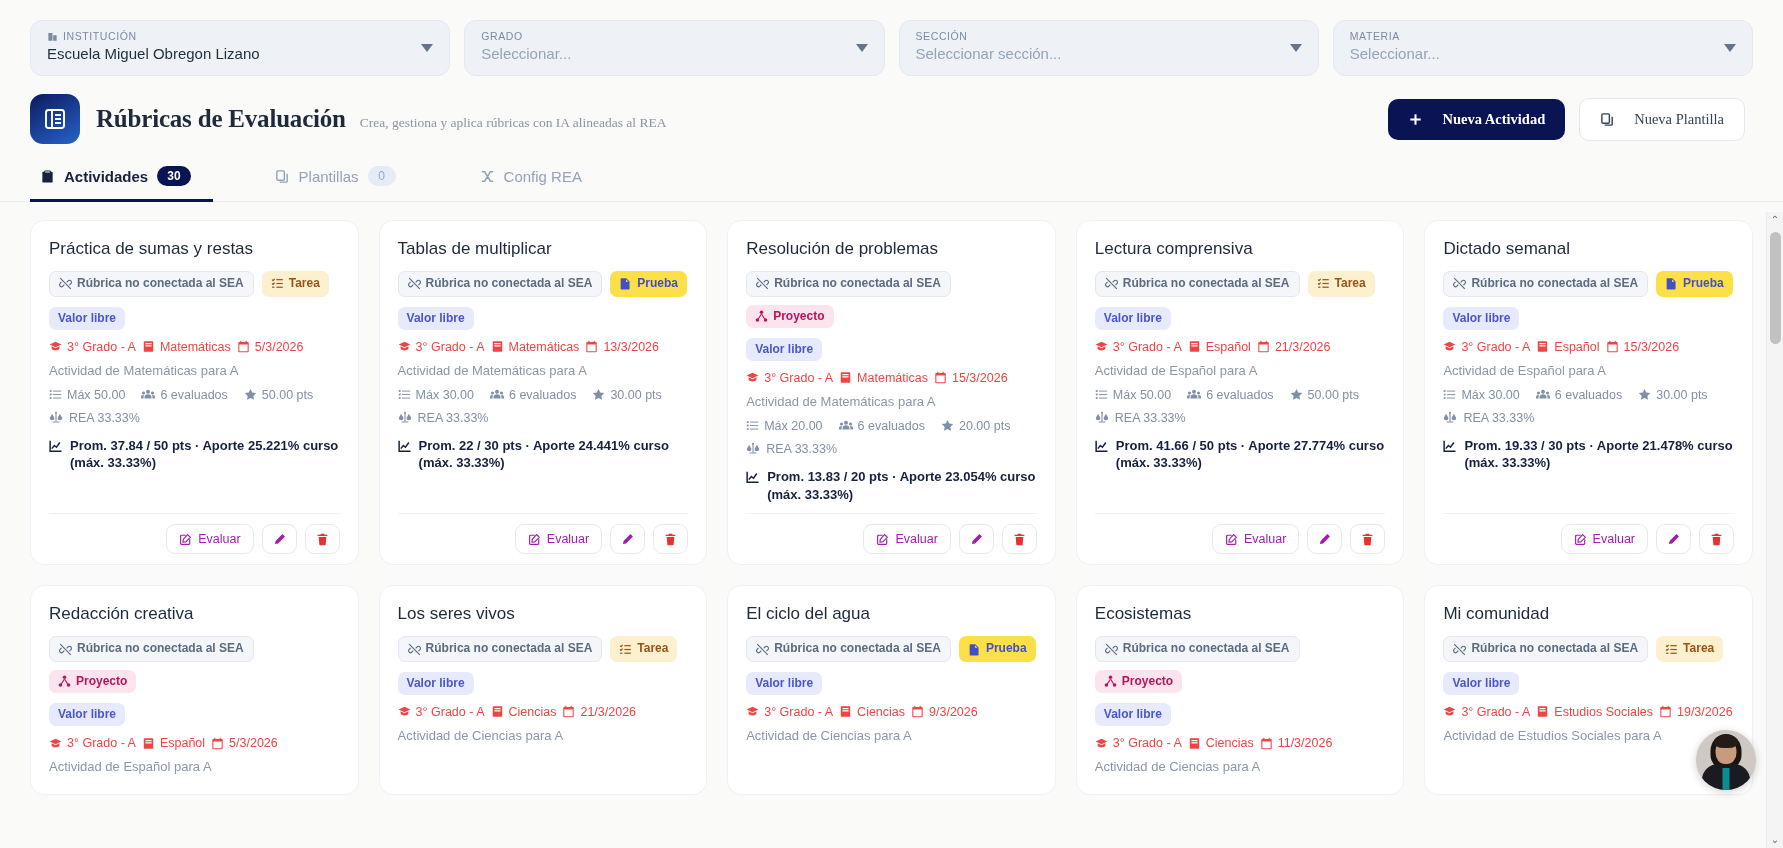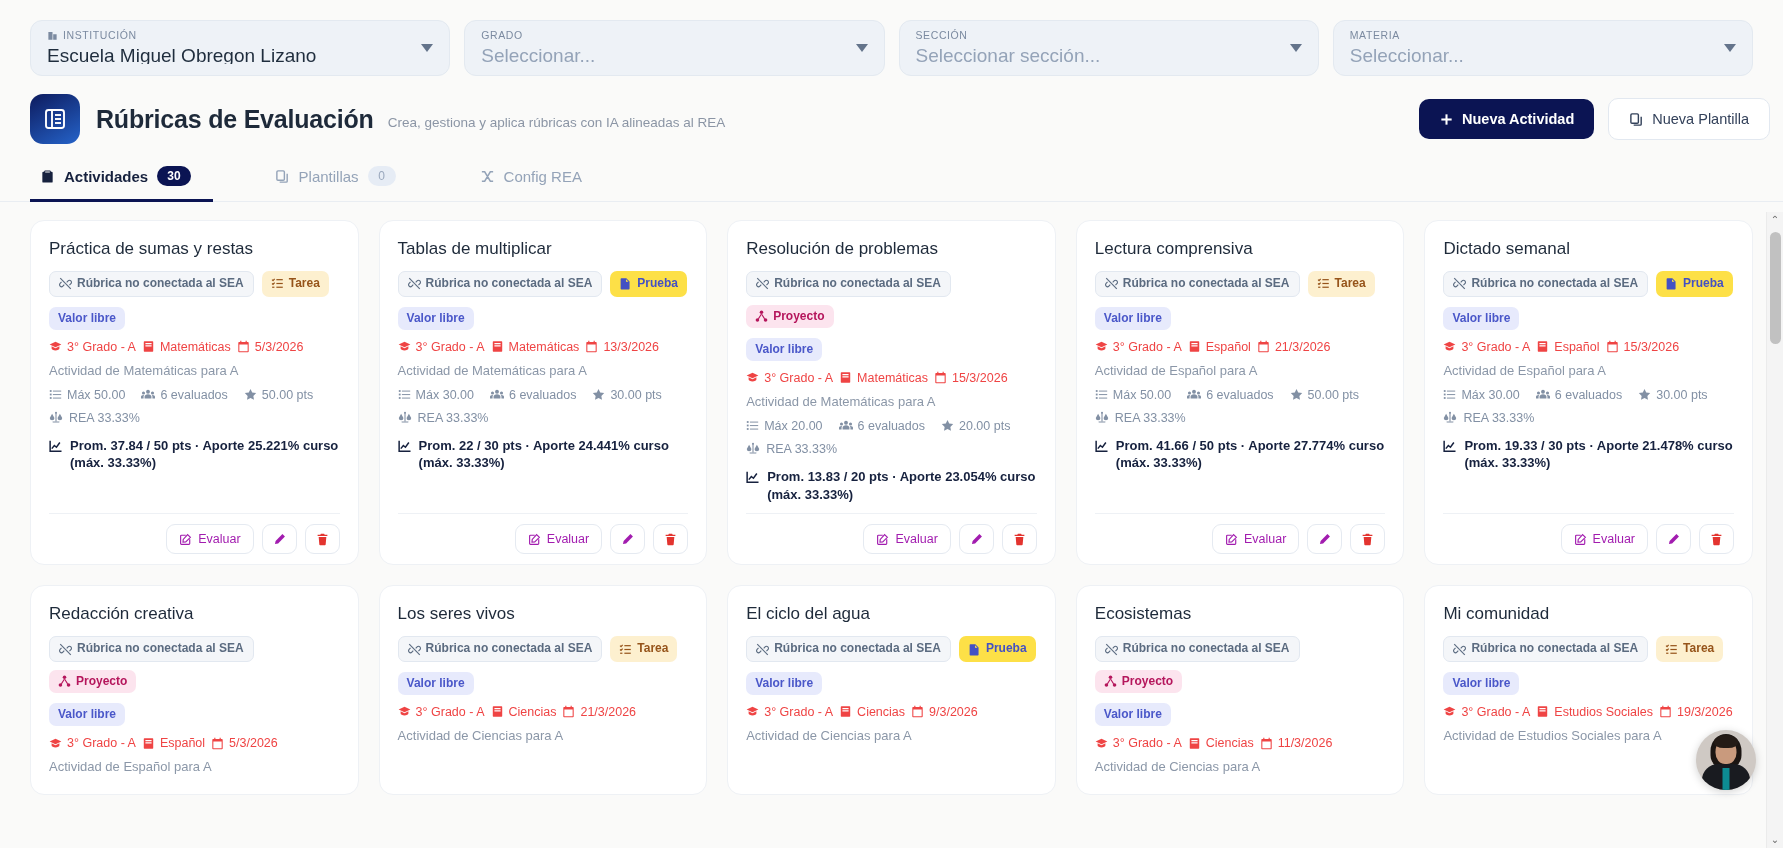--- a/index.html
+++ b/index.html
@@ -36,21 +36,21 @@
     letter-spacing: .6px;
     color: #7b8aa0;
     text-transform: uppercase;
     display: flex;
     align-items: center;
     gap: 5px;
     line-height: 1.1;
     margin-bottom: 3px;
   }
   .filter-value {
-    font-size: 19px;
+    font-size: 15px;
     color: #1f2d3d;
     line-height: 1.2;
     white-space: nowrap;
     overflow: hidden;
     text-overflow: ellipsis;
   }
   .filter-value.placeholder { color: #94a3b8; }
   .caret {
     position: absolute;
     right: 16px;
@@ -60,22 +60,23 @@
     border-left: 6px solid transparent;
     border-right: 6px solid transparent;
     border-top: 8px solid #64748b;
   }
   .mini-icon { font-size: 10px; color: #7b8aa0; }
 
   
   .page-header {
     display: flex;
     align-items: center;
-    padding: 6px 13px 10px 30px;
+    padding: 6px 38px 10px 30px;
     background: #fafaf9;
+    font-family: Liberation Serif, serif;
   }
   .app-logo {
     width: 50px; height: 50px;
     border-radius: 13px;
     background: linear-gradient(150deg, #0d1b5e 0%, #2563c9 100%);
     display: flex; align-items: center; justify-content: center;
     flex: none;
     margin-right: 16px;
   }
   .app-logo svg { width: 24px; height: 24px; }
@@ -88,21 +89,21 @@
   .page-subtitle {
     font-size: 13.5px;
     color: #8b95a5;
     margin-left: 14px;
     padding-top: 7px;
   }
   .header-spacer { flex: 1; }
   .btn {
     display: inline-flex;
     align-items: center;
-    gap: 8px;
+    gap: 19px;
     border-radius: 10px;
     font-size: 14.5px;
     padding: 12px 20px;
     cursor: pointer;
     white-space: nowrap;
   }
   .btn-primary {
     background: #0b1453;
     color: #ffffff;
     font-weight: bold;

